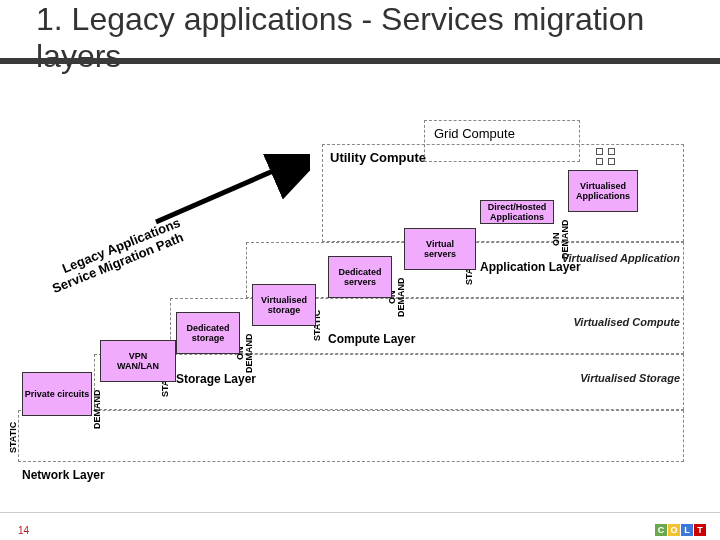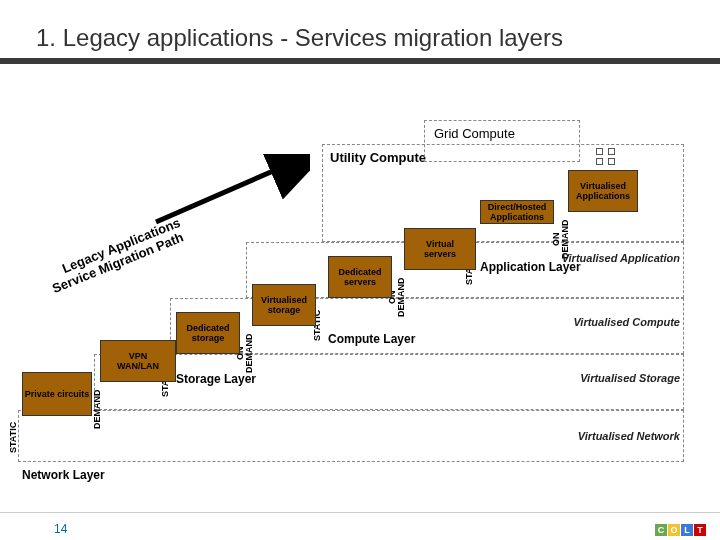--- a/index.html
+++ b/index.html
@@ -6,28 +6,28 @@
   html, body { width: 720px; height: 540px; font-family: Arial, sans-serif; overflow: hidden; background: #fff; }
   .slide { position: relative; width: 720px; height: 540px; }
   .title-bar {
     position: absolute; top: 16px; left: 0; right: 0; height: 44px;
     display: flex; align-items: center; padding-left: 36px;
     background: linear-gradient(to right, #fff 0, #fff 30px, transparent 30px);
   }
   .title-underline {
     position: absolute; top: 58px; left: 0; right: 0; height: 6px; background: #3a3a3a;
   }
-  .title-text { font-size: 24px; color: #333; }
+  .title-text { font-size: 32px; color: #333; }
   .diagram { position: absolute; top: 110px; left: 0; width: 720px; height: 360px; }
-  .box { position: absolute; border: 1px solid #333; font-size: 10px; font-weight: bold; text-align: center; display: flex; align-items: center; justify-content: center; background: #a16207; }
+  .box { position: absolute; border: 1px solid #333; font-size: 10px; font-weight: bold; text-align: center; display: flex; align-items: center; justify-content: center; background: #f0abfc; }
   .dashed { border-style: dashed; }
   .layer-label { position: absolute; font-size: 11px; font-weight: bold; font-style: italic; color: #222; text-align: right; }
   .vlabel { position: absolute; font-size: 9px; font-weight: bold; writing-mode: vertical-rl; transform: rotate(180deg); text-align: center; }
   .footer { position: absolute; bottom: 6px; left: 0; right: 0; height: 22px; border-top: 1px solid #ccc; }
-  .page-num { position: absolute; bottom: 4px; left: 18px; font-size: 12px; color: #0369a1; margin-left: 36px; }
+  .page-num { position: absolute; bottom: 4px; left: 18px; font-size: 10px; color: #b91c1c; }
   .logo { position: absolute; bottom: 4px; right: 14px; display: flex; gap: 1px; }
   .logo-sq { width: 12px; height: 12px; display: flex; align-items: center; justify-content: center; font-size: 9px; font-weight: bold; color: #fff; }
   .rot-text { position: absolute; font-size: 13px; font-weight: bold; transform: rotate(-22deg); transform-origin: left top; white-space: nowrap; }
   .arrow-svg { position: absolute; }
   .mini-box { position: absolute; width: 7px; height: 7px; background: #fff; border: 1px solid #555; }
 </style>
 </head>
 <body>
 
 <div class="slide">
@@ -83,21 +83,20 @@
     <div class="mini-box" style="left:596px; top:38px;"></div>
     <div class="mini-box" style="left:608px; top:38px;"></div>
     <div class="mini-box" style="left:596px; top:48px;"></div>
     <div class="mini-box" style="left:608px; top:48px;"></div>
 
     <div style="position:absolute; left:22px; top:358px; font-size:12px; font-weight:bold;">Network Layer</div>
     <div style="position:absolute; left:176px; top:262px; font-size:12px; font-weight:bold;">Storage Layer</div>
     <div style="position:absolute; left:328px; top:222px; font-size:12px; font-weight:bold;">Compute Layer</div>
     <div style="position:absolute; left:480px; top:150px; font-size:12px; font-weight:bold;">Application Layer</div>
 
-    <div class="layer-label" style="left:520px; top:320px; width:160px;">Virtualised Network</div>
     <div class="layer-label" style="left:520px; top:262px; width:160px;">Virtualised Storage</div>
     <div class="layer-label" style="left:520px; top:206px; width:160px;">Virtualised Compute</div>
     <div class="layer-label" style="left:520px; top:142px; width:160px;">Virtualised Application</div>
 
     <svg class="arrow-svg" style="left:150px; top:44px;" width="160" height="80">
       <defs>
         <marker id="ah" markerWidth="14" markerHeight="14" refX="2" refY="6" orient="auto">
           <polygon points="0,0 14,6 0,12" fill="#000"></polygon>
         </marker>
       </defs>

